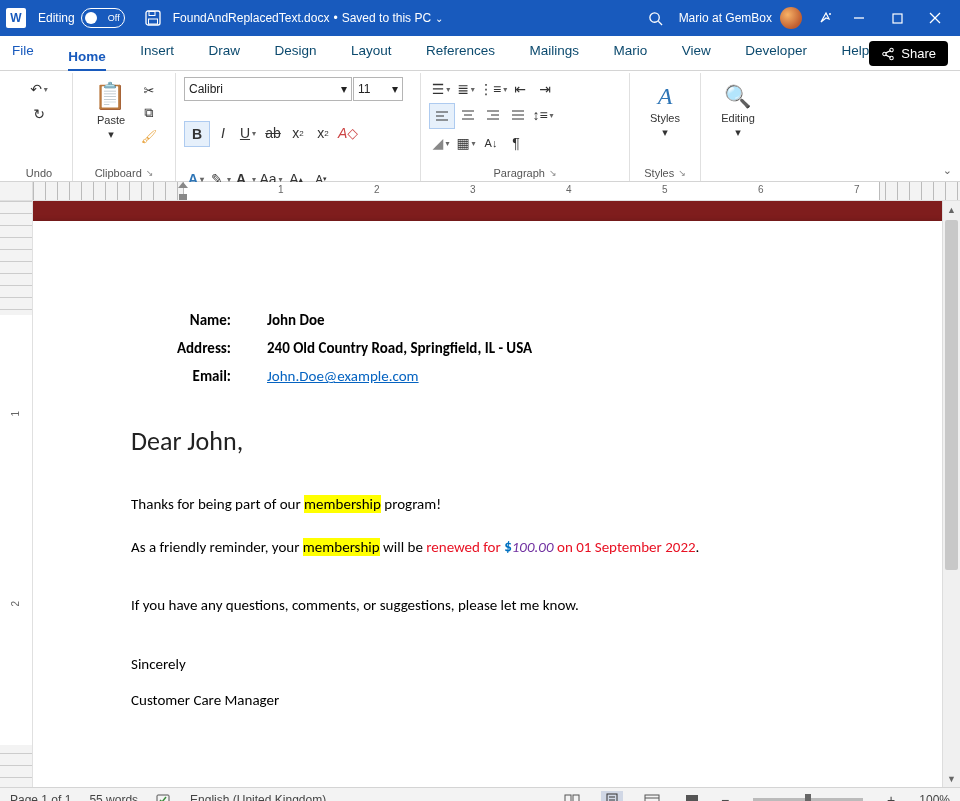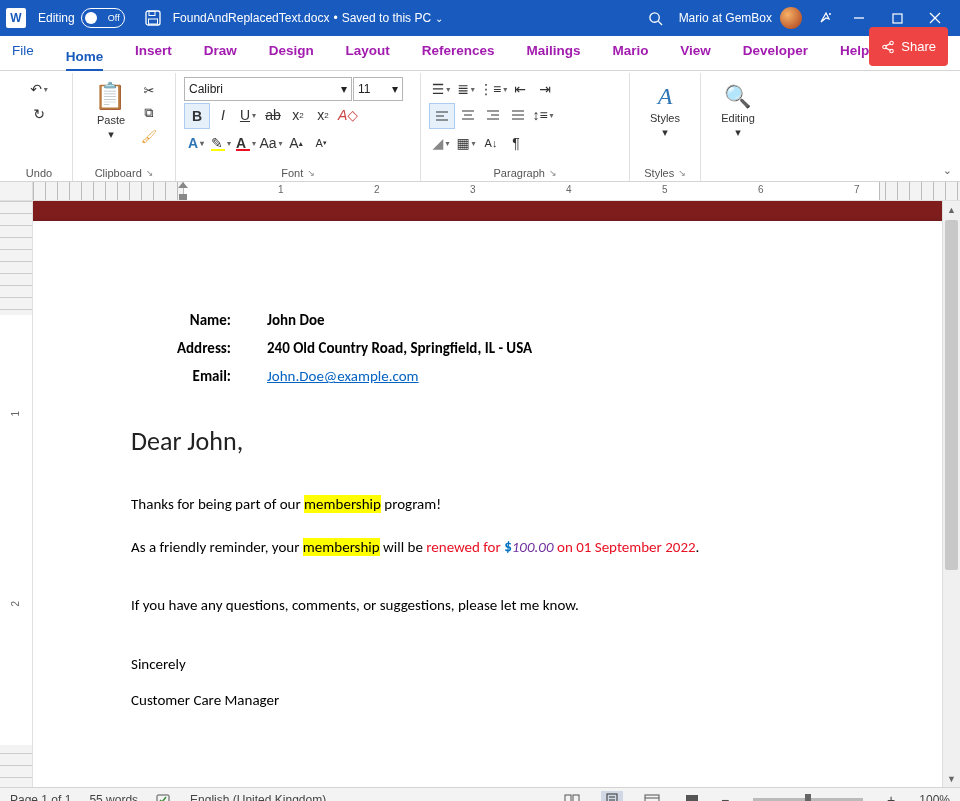--- a/index.html
+++ b/index.html
@@ -55,26 +55,26 @@
   .win-controls .tb-btn { width:38px; }
 
   .tabbar {
     background:#fff;
     height:34px;
     display:flex;align-items:flex-end;
     padding:0 12px;
     border-bottom:1px solid #d4d4d4;
   }
   .tabs { display:flex; gap:18px; align-items:flex-end; flex:1; padding-bottom:6px;justify-content:space-between;}
-  .tab { color:#a21caf;font-size:13.5px; padding-bottom:6px; cursor:default;font-weight:bold;}
+  .tab { color:#0c4a6e;font-size:13.5px; padding-bottom:6px; cursor:default;}
   .tab.active { color:#185abd; font-weight:600; border-bottom:2px solid #185abd; margin-bottom:-7px; padding-bottom:5px;}
   .tab.file { color:#185abd; font-weight:400;}
   .share-btn {
-    background:#ef4444;color:#fff;border-radius:4px;
-    font-size:13px;padding:12px 12px;display:flex;align-items:center;gap:6px;
+    background:#000000;color:#fff;border-radius:4px;
+    font-size:13px;padding:5px 12px;display:flex;align-items:center;gap:6px;
     margin-bottom:4px;
     justify-content:center;
   }
 
   .ribbon {
     display:flex;
     border-bottom:1px solid #d4d4d4;
     height:108px;
     background:#fff;
     padding:2px 6px 0 6px;
@@ -312,21 +312,21 @@
         <div class="rbtn small" style="color:#e8a33d">🖌</div>
       </div>
     </div>
     <div class="label">
         <span>Clipboard</span>
         <span class="launcher">↘</span>
       </div>
   </div>
 
   <div class="group" style="width:228px">
-    <div class="body" style="flex-direction:column;gap:2px;width:100%">
+    <div class="body" style="flex-direction:column;gap:20px;width:100%">
       <div class="rbtn-row">
         <div class="font-combo" style="width:158px">
           <span>Calibri</span>
             <span class="dd">▾</span>
         </div>
         <div class="font-combo" style="width:40px">
           <span>11</span>
             <span class="dd">▾</span>
         </div>
       </div>

